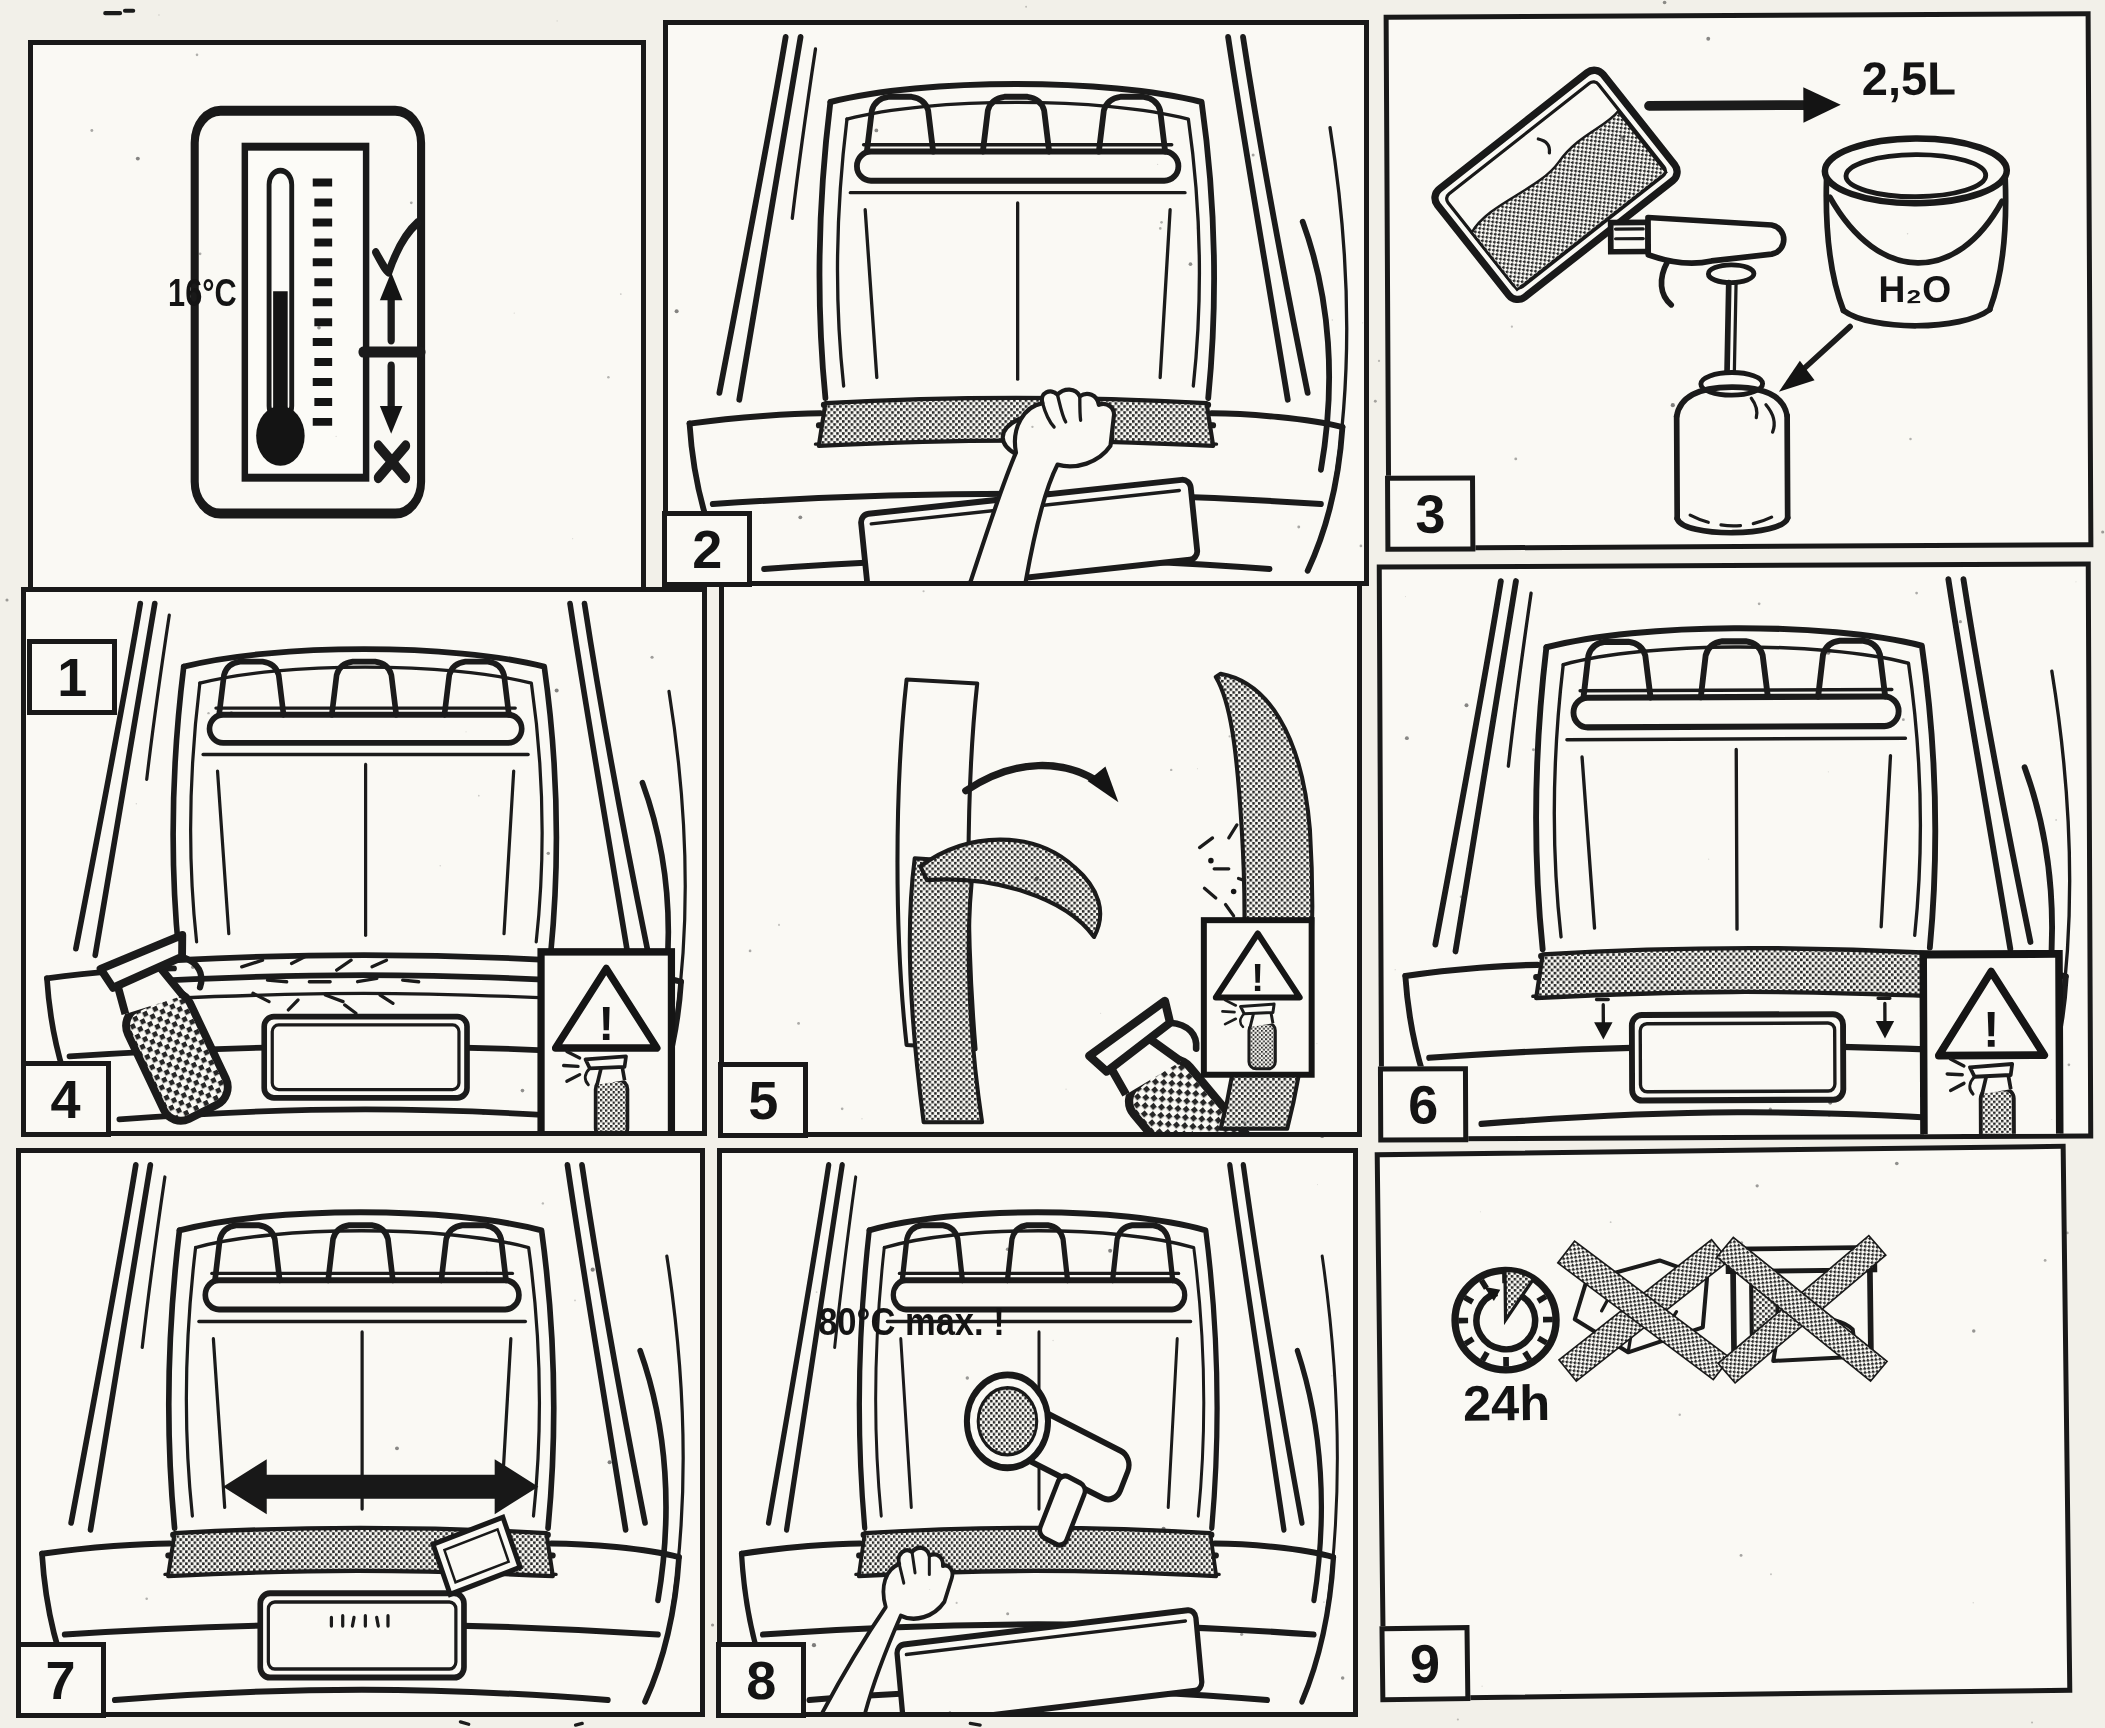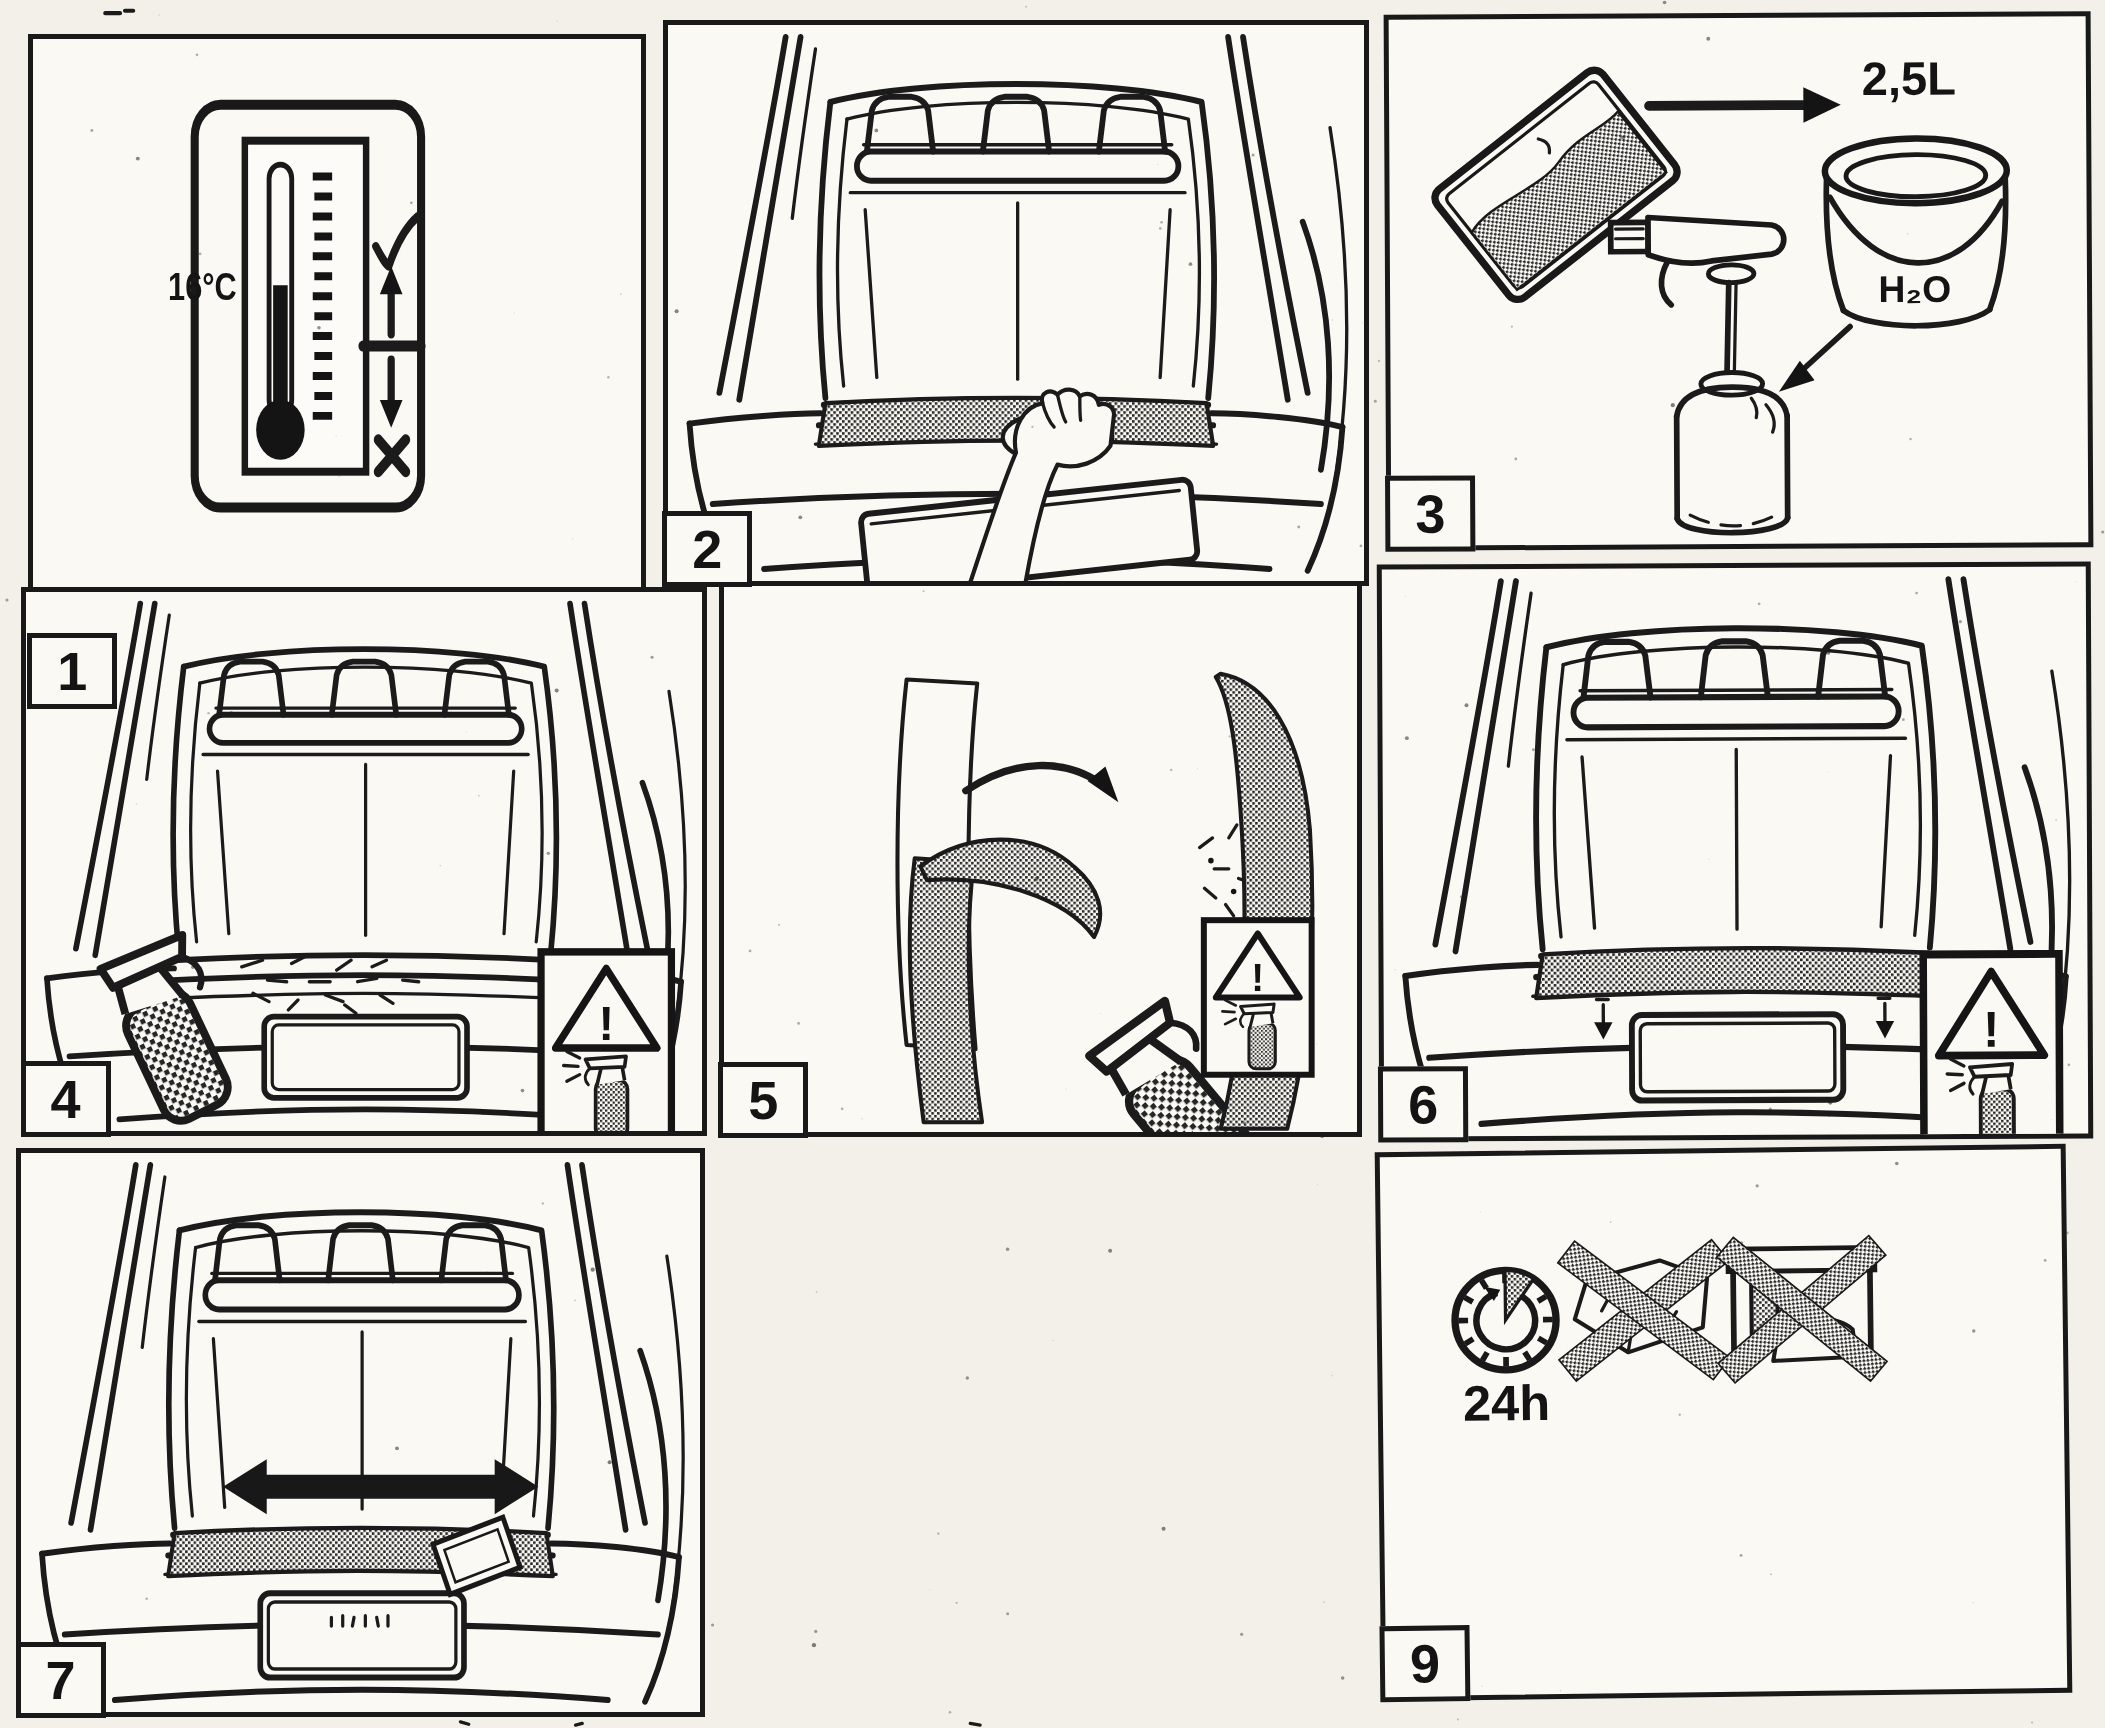--- a/index.html
+++ b/index.html
@@ -102,21 +102,21 @@
       <rect x="4" y="4" width="162" height="232" fill="#faf9f4" stroke="#151515" stroke-width="9"></rect>
       <path d="M85,24 L148,120 L22,120 Z" fill="none" stroke="#151515" stroke-width="9" stroke-linejoin="round"></path>
       <text x="85" y="110" text-anchor="middle" font-size="58">!</text>
       <use href="#sprayer-sm" transform="translate(52,112) scale(0.9)"></use>
       <path class="ln th" d="M52,132 l-16,-8 M50,142 l-18,-1 M52,152 l-16,8"></path>
     </g>
   </defs>
 </svg>
 
 
-<div class="panel" style="left:28px;top:34px;width:618px;height:674px;">
+<div class="panel" style="left:28px;top:40px;width:618px;height:674px;">
   <svg class="art" viewBox="0 0 752 666" preserveAspectRatio="none">
     <g>
       <rect x="200" y="66" width="280" height="404" rx="32" class="paper" stroke="#191919" stroke-width="10" fill="#faf9f4"></rect>
       <rect x="262" y="102" width="150" height="332" fill="#fcfbf7" stroke="#191919" stroke-width="8"></rect>
       <rect x="292" y="126" width="28" height="250" rx="14" fill="#fcfbf7" stroke="#191919" stroke-width="6"></rect>
       <rect x="297" y="247" width="18" height="128" fill="#141414"></rect>
       <circle cx="306" cy="392" r="30" fill="#141414"></circle>
       <g stroke="#141414" stroke-width="8">
         <path d="M346,138 h24 M348,158 h22 M346,178 h24 M348,198 h22 M346,218 h24 M348,238 h22 M346,258 h24 M348,278 h22 M346,298 h24 M348,318 h22 M346,338 h24 M348,358 h22 M346,378 h24"></path>
       </g>
@@ -277,20 +277,38 @@
     <g transform="rotate(-20 562 470)">
       <rect x="518" y="438" width="92" height="62" fill="#faf9f4" stroke="#191919" stroke-width="6"></rect>
       <rect x="529" y="449" width="70" height="40" fill="none" stroke="#191919" stroke-width="3"></rect>
     </g>
     <path class="ln th" d="M384,540 l0,10 M398,538 l0,12 M412,540 l-2,10 M426,538 l0,12 M440,540 l2,10 M454,538 l0,12"></path>
   </svg>
   <div class="badge">7</div>
 </div>
 
 
+<div class="panel" style="left:717px;top:1148px;width:641px;height:569px;">
+  <svg class="art" viewBox="0 0 840 650" preserveAspectRatio="none">
+    <use href="#car-base"></use>
+    <use href="#film-band"></use>
+    <use href="#hang-plate"></use>
+    <text x="128" y="212" font-size="46">80°C max. !</text>
+    <g>
+      <g transform="rotate(24 380 312)">
+        <rect x="400" y="282" width="150" height="60" rx="18" fill="#faf9f4" stroke="#191919" stroke-width="7"></rect>
+        <rect x="470" y="338" width="38" height="78" rx="10" fill="#faf9f4" stroke="#191919" stroke-width="6"></rect>
+      </g>
+      <circle cx="380" cy="312" r="54" fill="#faf9f4" stroke="#191919" stroke-width="8"></circle>
+      <circle cx="380" cy="312" r="39" fill="url(#dots)" stroke="#191919" stroke-width="4"></circle>
+    </g>
+    <use href="#hand-press"></use>
+  </svg>
+  <div class="badge">8</div>
+</div>
 
 
 <div class="panel p9r" style="left:1378px;top:1148px;width:691px;height:549px;">
   <svg class="art" viewBox="0 0 836 672" preserveAspectRatio="none">
     <g transform="translate(152,205)">
       <circle r="62" fill="#faf9f4" stroke="#191919" stroke-width="9"></circle>
       <g stroke="#191919" stroke-width="7">
         <path d="M0,-58 L0,-46 M29,-50 L23,-40 M50,-29 L40,-23 M58,0 L46,0 M50,29 L40,23 M29,50 L23,40 M0,58 L0,46 M-29,50 L-23,40 M-50,29 L-40,23 M-58,0 L-46,0 M-50,-29 L-40,-23 M-29,-50 L-23,-40"></path>
       </g>
       <path d="M0,0 L0,-62 A62,62 0 0 1 35,-51 Z" fill="url(#dots)" stroke="#191919" stroke-width="4"></path>

